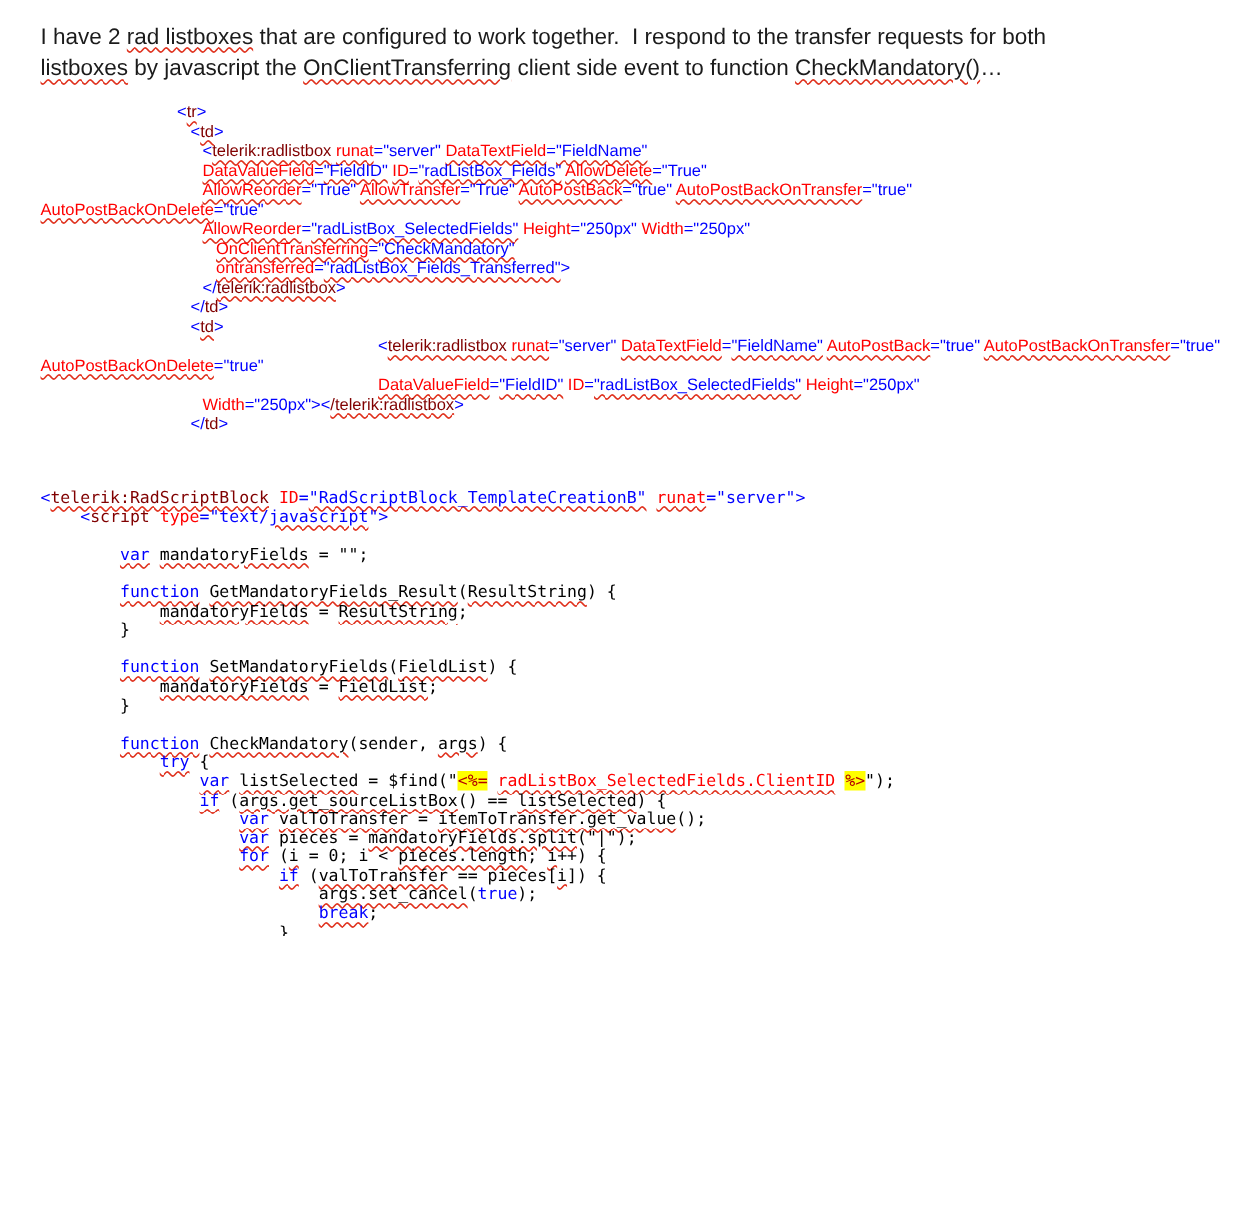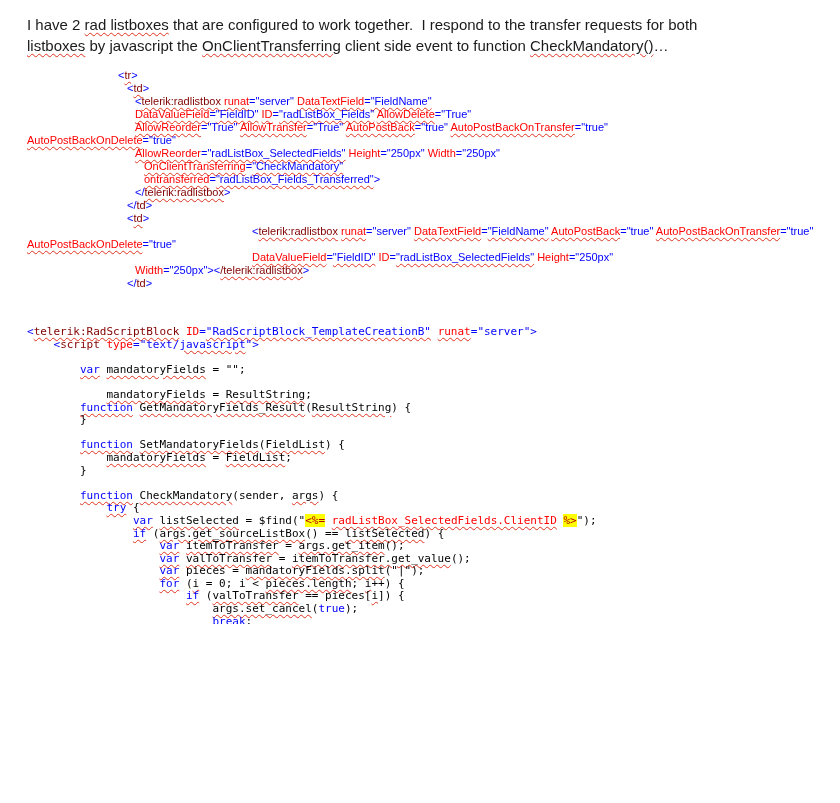--- a/index.html
+++ b/index.html
@@ -48,33 +48,32 @@
       <div class="cl" style="margin-left: 252px;"><span class="r s">DataValueField</span><span class="b">=</span><span class="b s">"FieldID"</span><span class="k"> </span><span class="r">ID</span><span class="b">=</span><span class="b s">"radListBox_SelectedFields"</span><span class="k"> </span><span class="r">Height</span><span class="b">=</span><span class="b">"250px"</span></div>
       <div class="cl" style="margin-left: 135px;"><span class="r">Width</span><span class="b">=</span><span class="b">"250px"</span><span class="b">&gt;&lt;</span><span class="m s">/telerik:radlistbox</span><span class="b">&gt;</span></div>
       <div class="cl" style="margin-left: 127px;"><span class="b">&lt;/</span><span class="m">td</span><span class="b">&gt;</span></div>
     </div>
   <div class="code js" id="jsblock">
       <div class="cl"><span class="b">&lt;</span><span class="m s">telerik:RadScriptBlock</span><span class="k"> </span><span class="r">ID</span><span class="b">=</span><span class="b s">"RadScriptBlock_TemplateCreationB"</span><span class="k"> </span><span class="r s">runat</span><span class="b">=</span><span class="b">"server"</span><span class="b">&gt;</span></div>
       <div class="cl"><span class="k">    </span><span class="b">&lt;</span><span class="m">script</span><span class="k"> </span><span class="r">type</span><span class="b">=</span><span class="b">"text/</span><span class="b s">javascript</span><span class="b">"</span><span class="b">&gt;</span></div>
       <div class="cl">&nbsp;</div>
       <div class="cl"><span class="k">        </span><span class="b s">var</span><span class="k"> </span><span class="k s">mandatoryFields</span><span class="k"> = "";</span></div>
       <div class="cl">&nbsp;</div>
+      <div class="cl"><span class="k">        </span><span class="b s">function</span><span class="k"> </span><span class="k s">GetMandatoryFields_Result</span><span class="k">(</span><span class="k s">ResultString</span><span class="k">) {</span></div>
       <div class="cl"><span class="k">            </span><span class="k s">mandatoryFields</span><span class="k"> = </span><span class="k s">ResultString</span><span class="k">;</span></div>
-      <div class="cl"><span class="k">        </span><span class="b s">function</span><span class="k"> </span><span class="k s">GetMandatoryFields_Result</span><span class="k">(</span><span class="k s">ResultString</span><span class="k">) {</span></div>
       <div class="cl"><span class="k">        }</span></div>
       <div class="cl">&nbsp;</div>
       <div class="cl"><span class="k">        </span><span class="b s">function</span><span class="k"> </span><span class="k s">SetMandatoryFields</span><span class="k">(</span><span class="k s">FieldList</span><span class="k">) {</span></div>
       <div class="cl"><span class="k">            </span><span class="k s">mandatoryFields</span><span class="k"> = </span><span class="k s">FieldList</span><span class="k">;</span></div>
       <div class="cl"><span class="k">        }</span></div>
       <div class="cl">&nbsp;</div>
       <div class="cl"><span class="k">        </span><span class="b s">function</span><span class="k"> </span><span class="k s">CheckMandatory</span><span class="k">(sender, </span><span class="k s">args</span><span class="k">) {</span></div>
       <div class="cl"><span class="k">            </span><span class="b s">try</span><span class="k"> {</span></div>
       <div class="cl"><span class="k">                </span><span class="b s">var</span><span class="k"> </span><span class="k s">listSelected</span><span class="k"> = $find("</span><span class="hl">&lt;%=</span><span class="k"> </span><span class="r s">radListBox_SelectedFields.ClientID</span><span class="k"> </span><span class="hl">%&gt;</span><span class="k">");</span></div>
       <div class="cl"><span class="k">                </span><span class="b s">if</span><span class="k"> (</span><span class="k s">args.get_sourceListBox</span><span class="k">() == </span><span class="k s">listSelected</span><span class="k">) {</span></div>
-      <div class="cl"><span class="k">                    </span><span class="b s">var</span><span class="k"> </span><span class="k s">itemToTransfer</span><span class="k"> = </span><span class="k s">args.get_item</span><span class="k">();</span></div>
       <div class="cl"><span class="k">                    </span><span class="b s">var</span><span class="k"> </span><span class="k s">valToTransfer</span><span class="k"> = </span><span class="k s">itemToTransfer.get_value</span><span class="k">();</span></div>
       <div class="cl"><span class="k">                    </span><span class="b s">var</span><span class="k"> pieces = </span><span class="k s">mandatoryFields.split</span><span class="k">("|");</span></div>
       <div class="cl"><span class="k">                    </span><span class="b s">for</span><span class="k"> (</span><span class="k s">i</span><span class="k"> = 0; </span><span class="k">i</span><span class="k"> &lt; </span><span class="k s">pieces.length</span><span class="k">; </span><span class="k s">i</span><span class="k">++) {</span></div>
       <div class="cl"><span class="k">                        </span><span class="b s">if</span><span class="k"> (</span><span class="k s">valToTransfer</span><span class="k"> == pieces[</span><span class="k s">i</span><span class="k">]) {</span></div>
       <div class="cl"><span class="k">                            </span><span class="k s">args.set_cancel</span><span class="k">(</span><span class="b">true</span><span class="k">);</span></div>
       <div class="cl"><span class="k">                            </span><span class="b s">break</span><span class="k">;</span></div>
       <div class="cl"><span class="k">                        }</span></div>
       <div class="cl"><span class="k">                    }</span></div>
       <div class="cl"><span class="k">                }</span></div>
       <div class="cl"><span class="k">            }</span></div>

